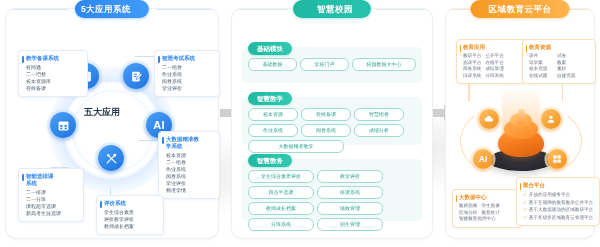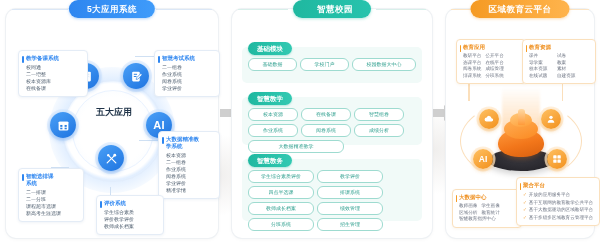--- a/index.html
+++ b/index.html
@@ -14,31 +14,31 @@
   
   .panel{position:absolute;top:9px;height:229px;border-radius:10px;background:#fff;
          box-shadow:0 0 0 1px #eef1f4, 0 1px 4px rgba(0,0,0,.05);}
   .panel-title{position:absolute;top:-9px;left:50%;transform:translateX(-50%);
     height:18px;line-height:18px;padding:0 18px;border-radius:9px;color:#fff;
     font-size:8.5px;font-weight:bold;letter-spacing:.5px;white-space:nowrap;z-index:6;}
 
   
   #leftPanel{left:6px;width:212px;}
   #leftPanel .panel-title{background:linear-gradient(90deg,#2e86f0,#3f9bfa);
-     box-shadow:0 1px 3px rgba(46,134,240,.35);}
+     box-shadow:0 1px 3px rgba(46,134,240,.35);padding-left:6px;}
   .lp-line{position:absolute;top:0;height:1px;background:#dbe7f6;}
 
   .glow{position:absolute;border-radius:50%;}
   .ring-out{left:43px;top:58px;width:126px;height:126px;
      background:radial-gradient(circle,rgba(235,243,254,0) 52%,rgba(221,236,255,.85) 56%,rgba(236,245,255,.25) 74%,rgba(255,255,255,0) 78%);}
   .ring-mid{left:56px;top:71px;width:100px;height:100px;border:1px solid #e2edfc;}
   .ring-in{left:66px;top:81px;width:80px;height:80px;border:1px solid #eaf3ff;
      background:radial-gradient(circle,#ffffff 60%,#f5faff 100%);}
 
-  .center-label{position:absolute;left:68px;top:97px;width:80px;text-align:center;
+  .center-label{position:absolute;left:56px;top:97px;width:80px;text-align:center;
     font-size:9px;font-weight:bold;color:#1f3348;line-height:12px;}
 
   .node{position:absolute;width:26px;height:26px;border-radius:50%;
     background:linear-gradient(145deg,#4aa0f7,#1f74e0);
     box-shadow:0 2px 5px rgba(31,116,224,.40), 0 0 0 3px rgba(214,232,253,.55);
     display:flex;align-items:center;justify-content:center;color:#fff;}
   .node svg{display:block;}
   .node .ai{font-size:11px;font-weight:bold;letter-spacing:.3px;}
 
   .n-top1{left:67px;top:54px;}

